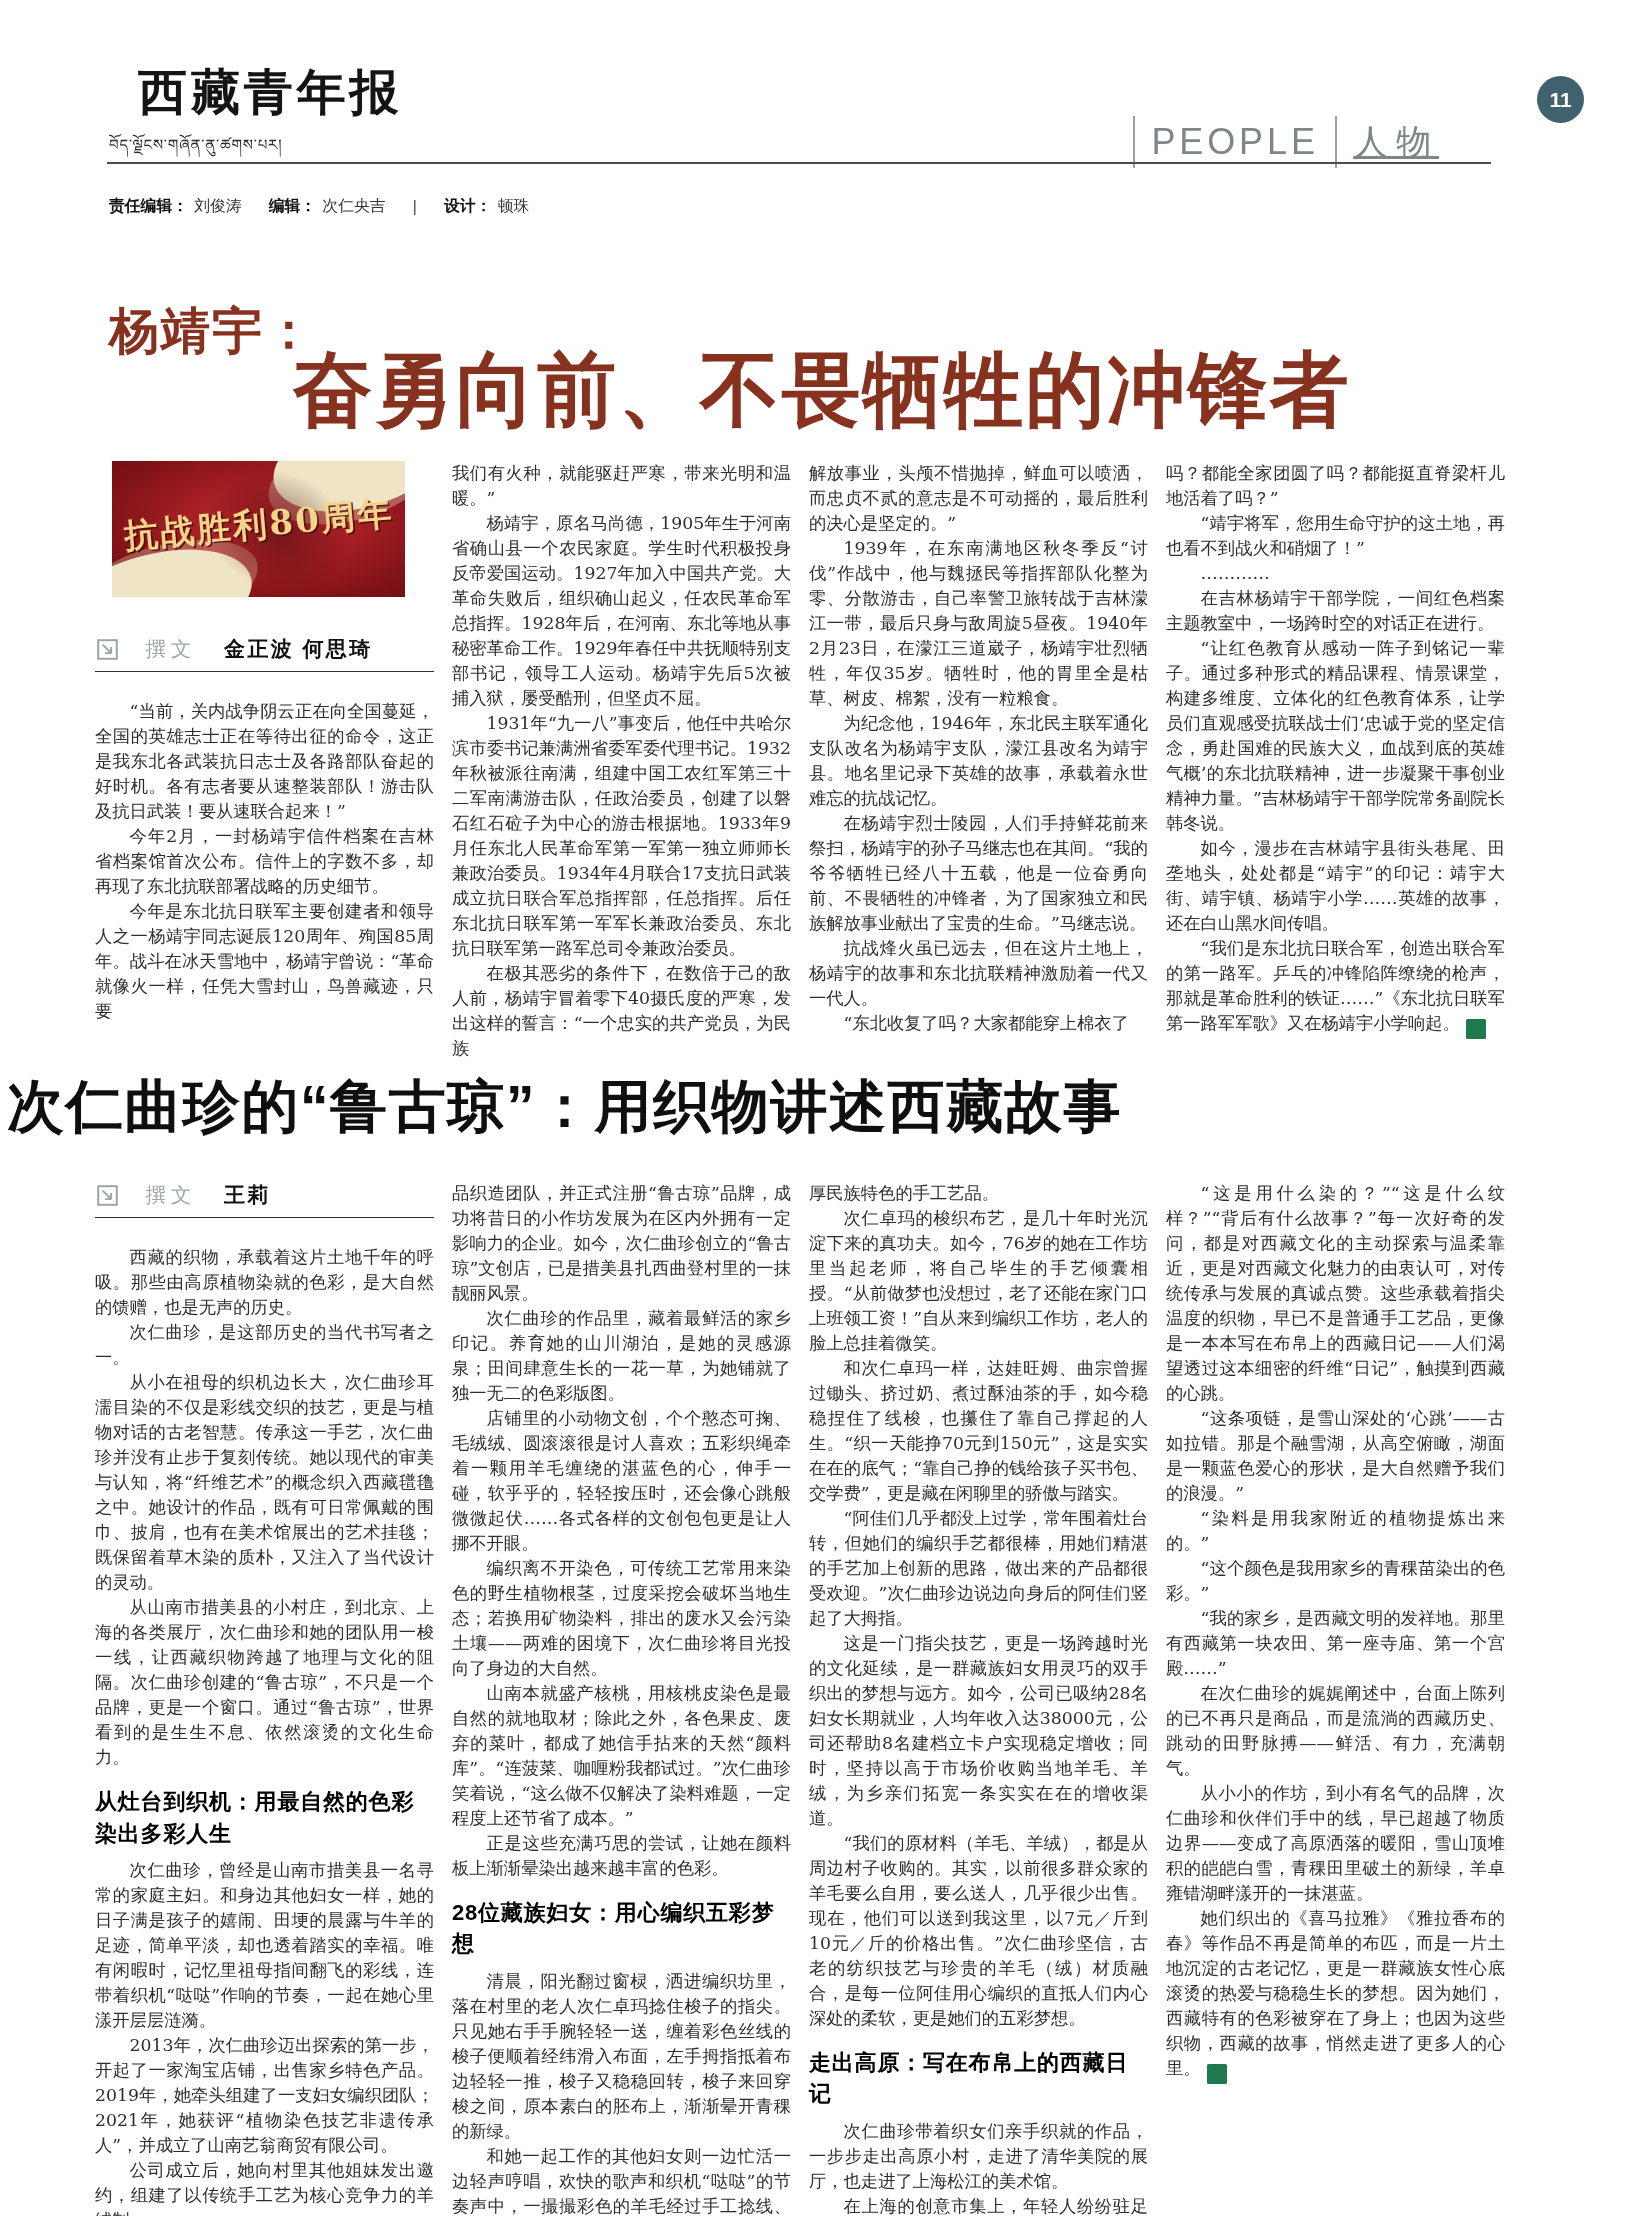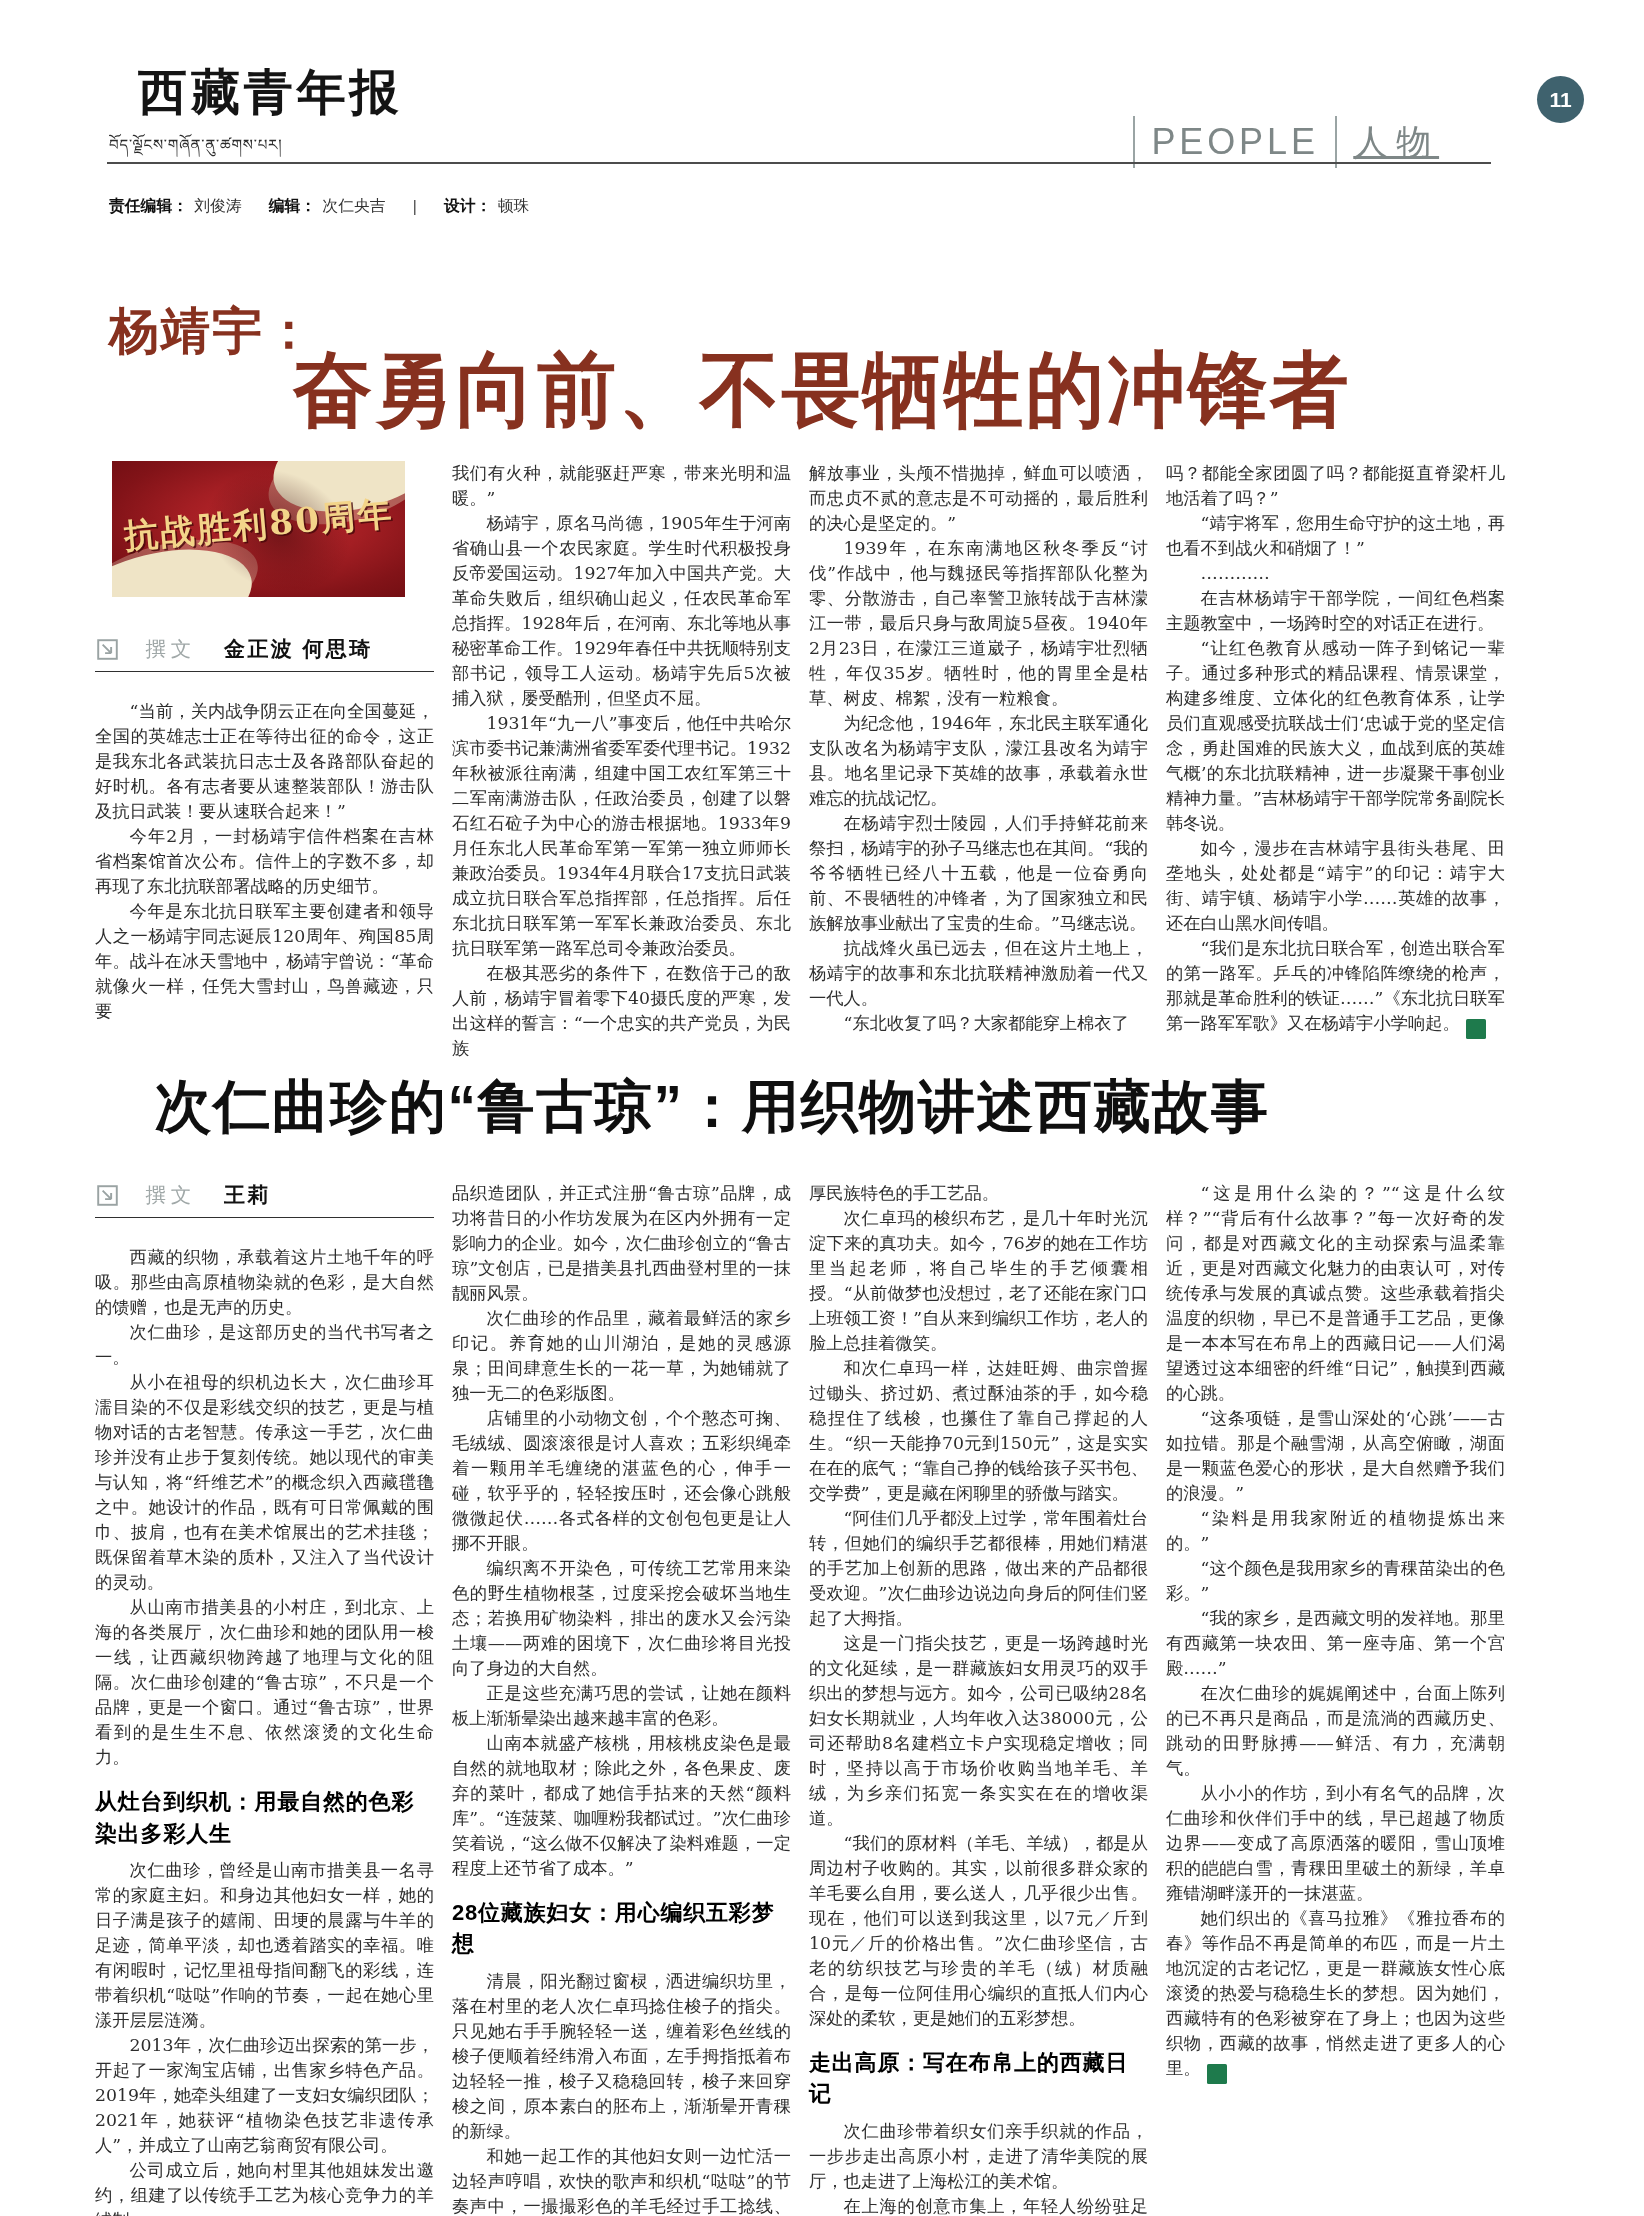--- a/index.html
+++ b/index.html
@@ -55,21 +55,21 @@
   .a2-cols{left:95px;top:1181px;width:1415px;}
   .col{width:339px;flex:0 0 339px;}
   .para{margin:0;font-size:17.3px;line-height:25px;text-align:justify;color:#2d2d2d;}
   .para.ind{text-indent:2em;}
   .subhead{font-family:"Liberation Sans",sans-serif;font-weight:900;color:#000;
            font-size:22px;line-height:1.42;margin:15.8px 0 9.5px 0;letter-spacing:0.8px;}
   .endmark{display:inline-block;width:19.7px;height:19.7px;background:#1e7a4c;color:#fff;
            font-size:12.6px;line-height:19.7px;text-align:center;margin-left:6.3px;vertical-align:-3.2px;
            font-family:"Liberation Sans",sans-serif;border-radius:1.6px;}
   
-  .a2-headline{position:absolute;left:0;top:1069px;width:1424px;text-align:center;
+  .a2-headline{position:absolute;left:7px;top:1069px;width:1424px;
       font-size:57px;font-weight:900;color:#0f0f0f;font-family:"Liberation Sans",sans-serif;
       letter-spacing:1.6px;}
 </style>
 </head>
 <body>
 
 <div class="page">
 
   <div class="masthead">西藏青年报</div>
   <div class="masthead-tibetan">བོད་ལྗོངས་གཞོན་ནུ་ཚགས་པར།</div>
@@ -169,22 +169,22 @@
           <p class="para ind">2013年，次仁曲珍迈出探索的第一步，开起了一家淘宝店铺，出售家乡特色产品。2019年，她牵头组建了一支妇女编织团队；2021年，她获评“植物染色技艺非遗传承人”，并成立了山南艺翁商贸有限公司。</p>
           <p class="para ind">公司成立后，她向村里其他姐妹发出邀约，组建了以传统手工艺为核心竞争力的羊绒制</p>
         </div>
     </div>
     <div class="col">
       <div class="colbody">
           <p class="para">品织造团队，并正式注册“鲁古琼”品牌，成功将昔日的小作坊发展为在区内外拥有一定影响力的企业。如今，次仁曲珍创立的“鲁古琼”文创店，已是措美县扎西曲登村里的一抹靓丽风景。</p>
           <p class="para ind">次仁曲珍的作品里，藏着最鲜活的家乡印记。养育她的山川湖泊，是她的灵感源泉；田间肆意生长的一花一草，为她铺就了独一无二的色彩版图。</p>
           <p class="para ind">店铺里的小动物文创，个个憨态可掬、毛绒绒、圆滚滚很是讨人喜欢；五彩织绳牵着一颗用羊毛缠绕的湛蓝色的心，伸手一碰，软乎乎的，轻轻按压时，还会像心跳般微微起伏……各式各样的文创包包更是让人挪不开眼。</p>
           <p class="para ind">编织离不开染色，可传统工艺常用来染色的野生植物根茎，过度采挖会破坏当地生态；若换用矿物染料，排出的废水又会污染土壤——两难的困境下，次仁曲珍将目光投向了身边的大自然。</p>
+          <p class="para ind">山南本就盛产核桃，用核桃皮染色是最自然的就地取材；除此之外，各色果皮、废弃的菜叶，都成了她信手拈来的天然“颜料库”。“连菠菜、咖喱粉我都试过。”次仁曲珍笑着说，“这么做不仅解决了染料难题，一定程度上还节省了成本。”</p>
           <p class="para ind">正是这些充满巧思的尝试，让她在颜料板上渐渐晕染出越来越丰富的色彩。</p>
-          <p class="para ind">山南本就盛产核桃，用核桃皮染色是最自然的就地取材；除此之外，各色果皮、废弃的菜叶，都成了她信手拈来的天然“颜料库”。“连菠菜、咖喱粉我都试过。”次仁曲珍笑着说，“这么做不仅解决了染料难题，一定程度上还节省了成本。”</p>
           <div class="subhead">28位藏族妇女：用心编织五彩梦想</div>
           <p class="para ind">清晨，阳光翻过窗棂，洒进编织坊里，落在村里的老人次仁卓玛捻住梭子的指尖。只见她右手手腕轻轻一送，缠着彩色丝线的梭子便顺着经纬滑入布面，左手拇指抵着布边轻轻一推，梭子又稳稳回转，梭子来回穿梭之间，原本素白的胚布上，渐渐晕开青稞的新绿。</p>
           <p class="para ind">和她一起工作的其他妇女则一边忙活一边轻声哼唱，欢快的歌声和织机“哒哒”的节奏声中，一撮撮彩色的羊毛经过手工捻线、精心编织等环节，变成了围巾、藏毯、户外产品等具有浓</p>
         </div>
     </div>
     <div class="col">
       <div class="colbody">
           <p class="para">厚民族特色的手工艺品。</p>
           <p class="para ind">次仁卓玛的梭织布艺，是几十年时光沉淀下来的真功夫。如今，76岁的她在工作坊里当起老师，将自己毕生的手艺倾囊相授。“从前做梦也没想过，老了还能在家门口上班领工资！”自从来到编织工作坊，老人的脸上总挂着微笑。</p>
           <p class="para ind">和次仁卓玛一样，达娃旺姆、曲宗曾握过锄头、挤过奶、煮过酥油茶的手，如今稳稳捏住了线梭，也攥住了靠自己撑起的人生。“织一天能挣70元到150元”，这是实实在在的底气；“靠自己挣的钱给孩子买书包、交学费”，更是藏在闲聊里的骄傲与踏实。</p>

